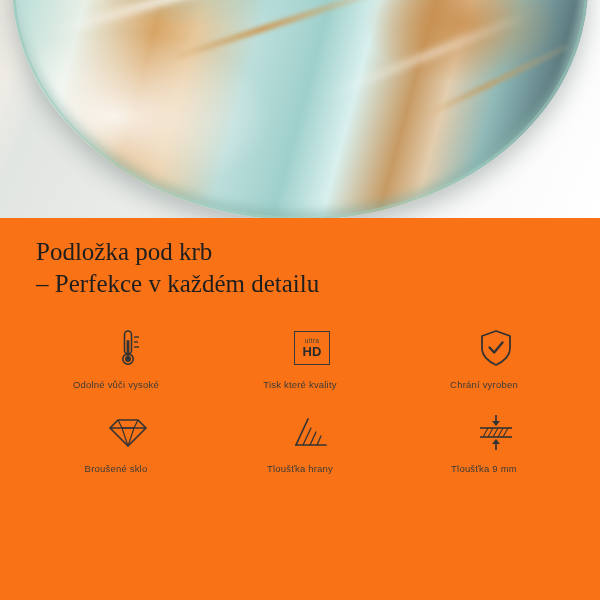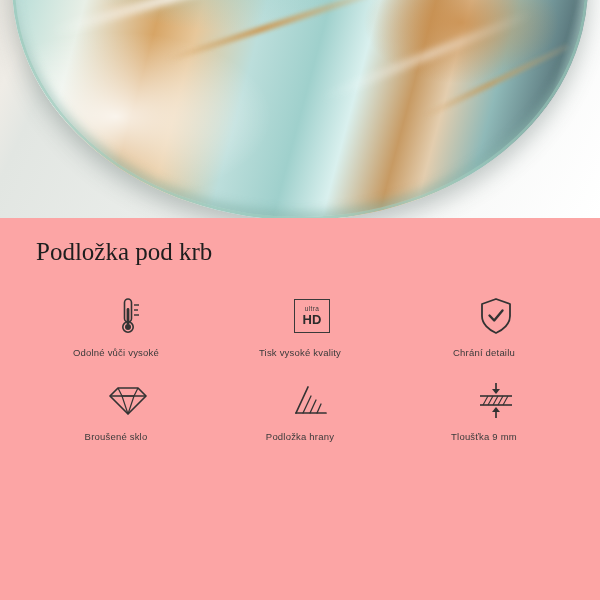--- a/index.html
+++ b/index.html
@@ -11,21 +11,21 @@
     height: 600px;
     background: #ffffff;
     font-family: "Liberation Sans", sans-serif;
     color: #2b2b2b;
     overflow: hidden;
   }
   .page {
     position: relative;
     width: 600px;
     height: 600px;
-    background: #fca5a5;
+    background: #f97316;
   }
 
   
   .hero {
     position: relative;
     width: 600px;
     height: 218px;
     overflow: hidden;
     background: #ffffff;
   }
@@ -172,20 +172,21 @@
 
       <div class="gold-vein g3"></div>
       <div class="board-edge"></div>
     </div>
 
   </div>
 
   <div class="content">
     <h1 class="headline">
       <span>Podložka pod krb</span>
+      <span class="line2">– Perfekce v každém detailu</span>
     </h1>
   </div>
 
   <div class="features">
 
     <div class="feature">
       <div class="feature-icon">
         <svg width="30" height="40" viewBox="0 0 30 40" aria-hidden="true">
           <rect x="11.5" y="3" width="7" height="23" rx="3.5" fill="none" stroke="#333" stroke-width="1.6"></rect>
           <circle cx="15" cy="31" r="5.2" fill="none" stroke="#333" stroke-width="1.6"></circle>
@@ -199,31 +200,31 @@
       <div class="feature-label">Odolné vůči vysoké</div>
     </div>
 
     <div class="feature">
       <div class="feature-icon">
         <div class="ultrahd">
           <span class="u">ultra</span>
           <span class="hd">HD</span>
         </div>
       </div>
-      <div class="feature-label">Tisk vysoké kvality</div>
+      <div class="feature-label">Tisk které kvality</div>
     </div>
 
     <div class="feature">
       <div class="feature-icon">
         <svg width="34" height="40" viewBox="0 0 34 40" aria-hidden="true">
           <path d="M17 3 L31 8 V20 C31 28 24 34 17 37 C10 34 3 28 3 20 V8 Z" fill="none" stroke="#333" stroke-width="1.8" stroke-linejoin="round"></path>
           <path d="M10.5 19.5 L15.2 24.5 L23.5 14.5" fill="none" stroke="#333" stroke-width="2.4" stroke-linecap="round" stroke-linejoin="round"></path>
         </svg>
       </div>
-      <div class="feature-label">Chrání detailu</div>
+      <div class="feature-label">Chrání vyroben</div>
     </div>
 
     <div class="feature">
       <div class="feature-icon">
         <svg width="38" height="34" viewBox="0 0 38 34" aria-hidden="true">
           <path d="M9 5 H29 L37 13 L19 31 L1 13 Z" fill="none" stroke="#333" stroke-width="1.7" stroke-linejoin="round"></path>
           <path d="M1 13 H37" stroke="#333" stroke-width="1.3"></path>
           <path d="M9 5 L13 13 L19 31" fill="none" stroke="#333" stroke-width="1.2"></path>
           <path d="M29 5 L25 13 L19 31" fill="none" stroke="#333" stroke-width="1.2"></path>
           <path d="M13 13 H25" stroke="#333" stroke-width="1.2"></path>
@@ -235,21 +236,21 @@
     <div class="feature">
       <div class="feature-icon">
         <svg width="40" height="34" viewBox="0 0 40 34" aria-hidden="true">
           <path d="M4 30 L16 4" stroke="#333" stroke-width="1.7" stroke-linecap="round"></path>
           <path d="M4 30 L34 30" stroke="#333" stroke-width="1.7" stroke-linecap="round"></path>
           <path d="M11 30 L19 13" stroke="#333" stroke-width="1.3" stroke-linecap="round"></path>
           <path d="M18 30 L24 17" stroke="#333" stroke-width="1.3" stroke-linecap="round"></path>
           <path d="M25 30 L29 21" stroke="#333" stroke-width="1.3" stroke-linecap="round"></path>
         </svg>
       </div>
-      <div class="feature-label">Podložka hrany</div>
+      <div class="feature-label">Tloušťka hrany</div>
     </div>
 
     <div class="feature">
       <div class="feature-icon">
         <svg width="44" height="38" viewBox="0 0 44 38" aria-hidden="true">
           <line x1="22" y1="2" x2="22" y2="10" stroke="#333" stroke-width="1.7"></line>
           <path d="M18 8 L22 13 L26 8 Z" fill="#333"></path>
           <line x1="6" y1="15" x2="38" y2="15" stroke="#333" stroke-width="1.6"></line>
           <line x1="6" y1="24" x2="38" y2="24" stroke="#333" stroke-width="1.6"></line>
           <g stroke="#333" stroke-width="1.1">

